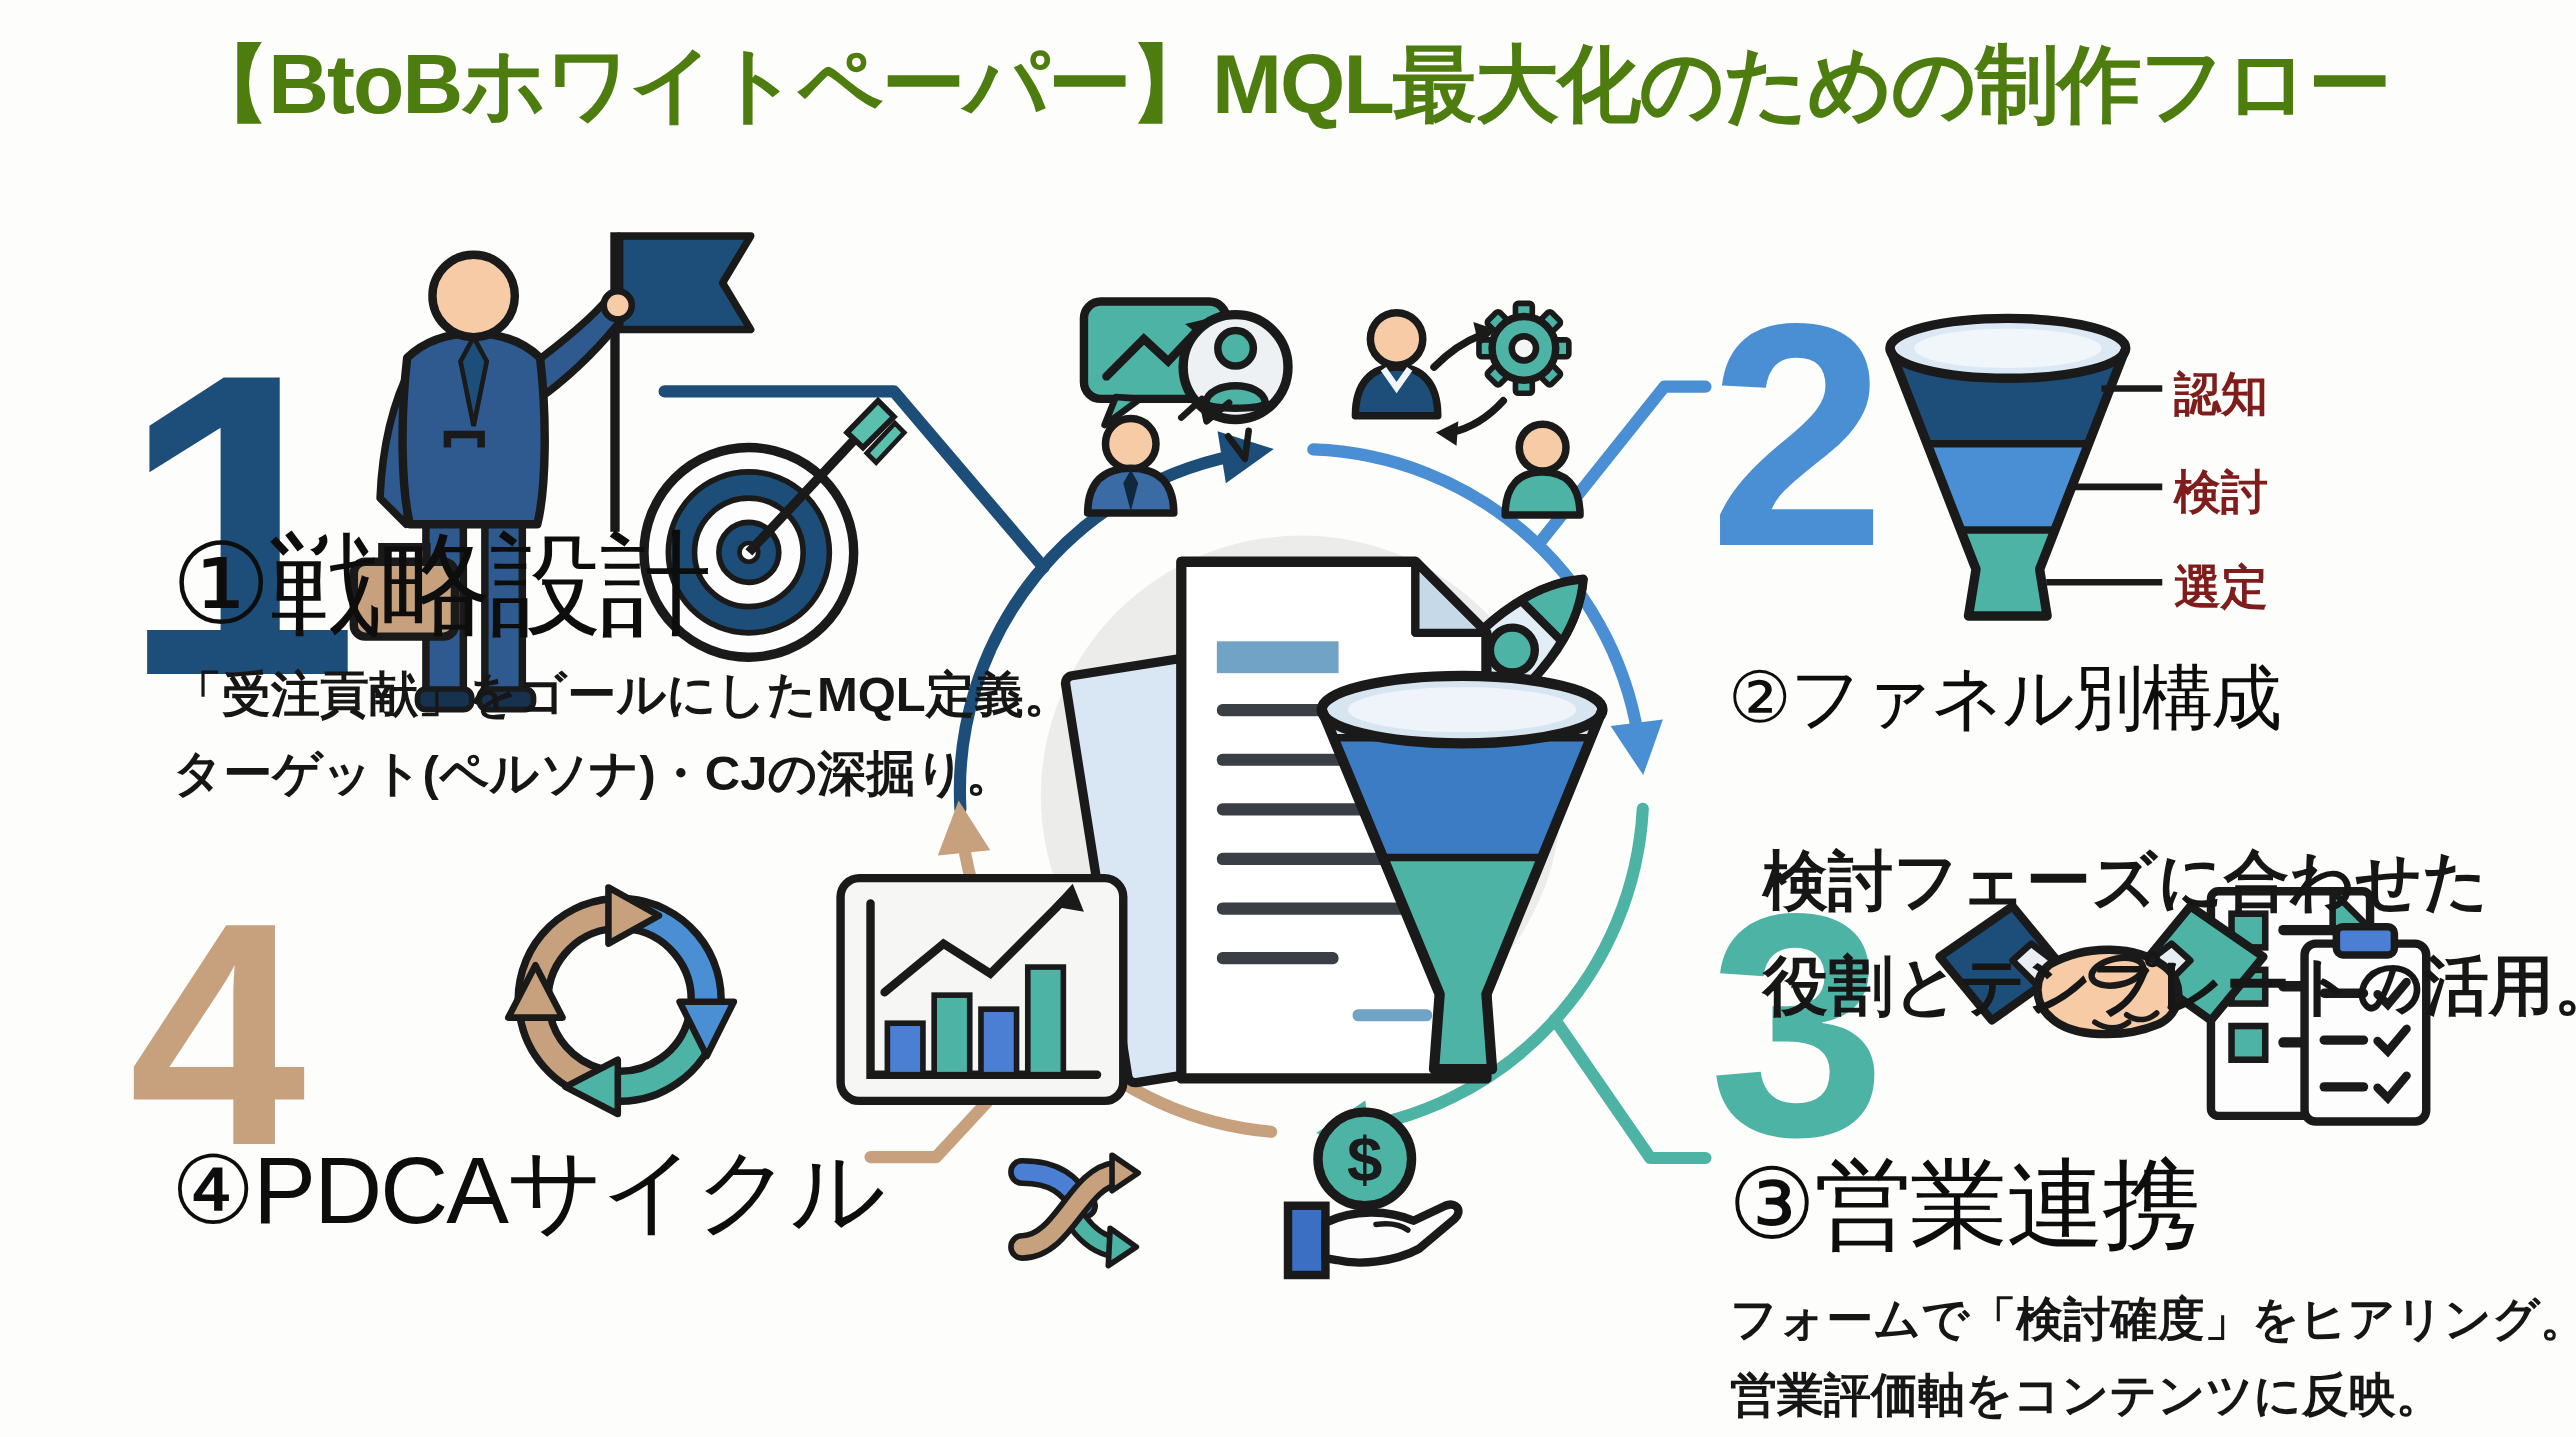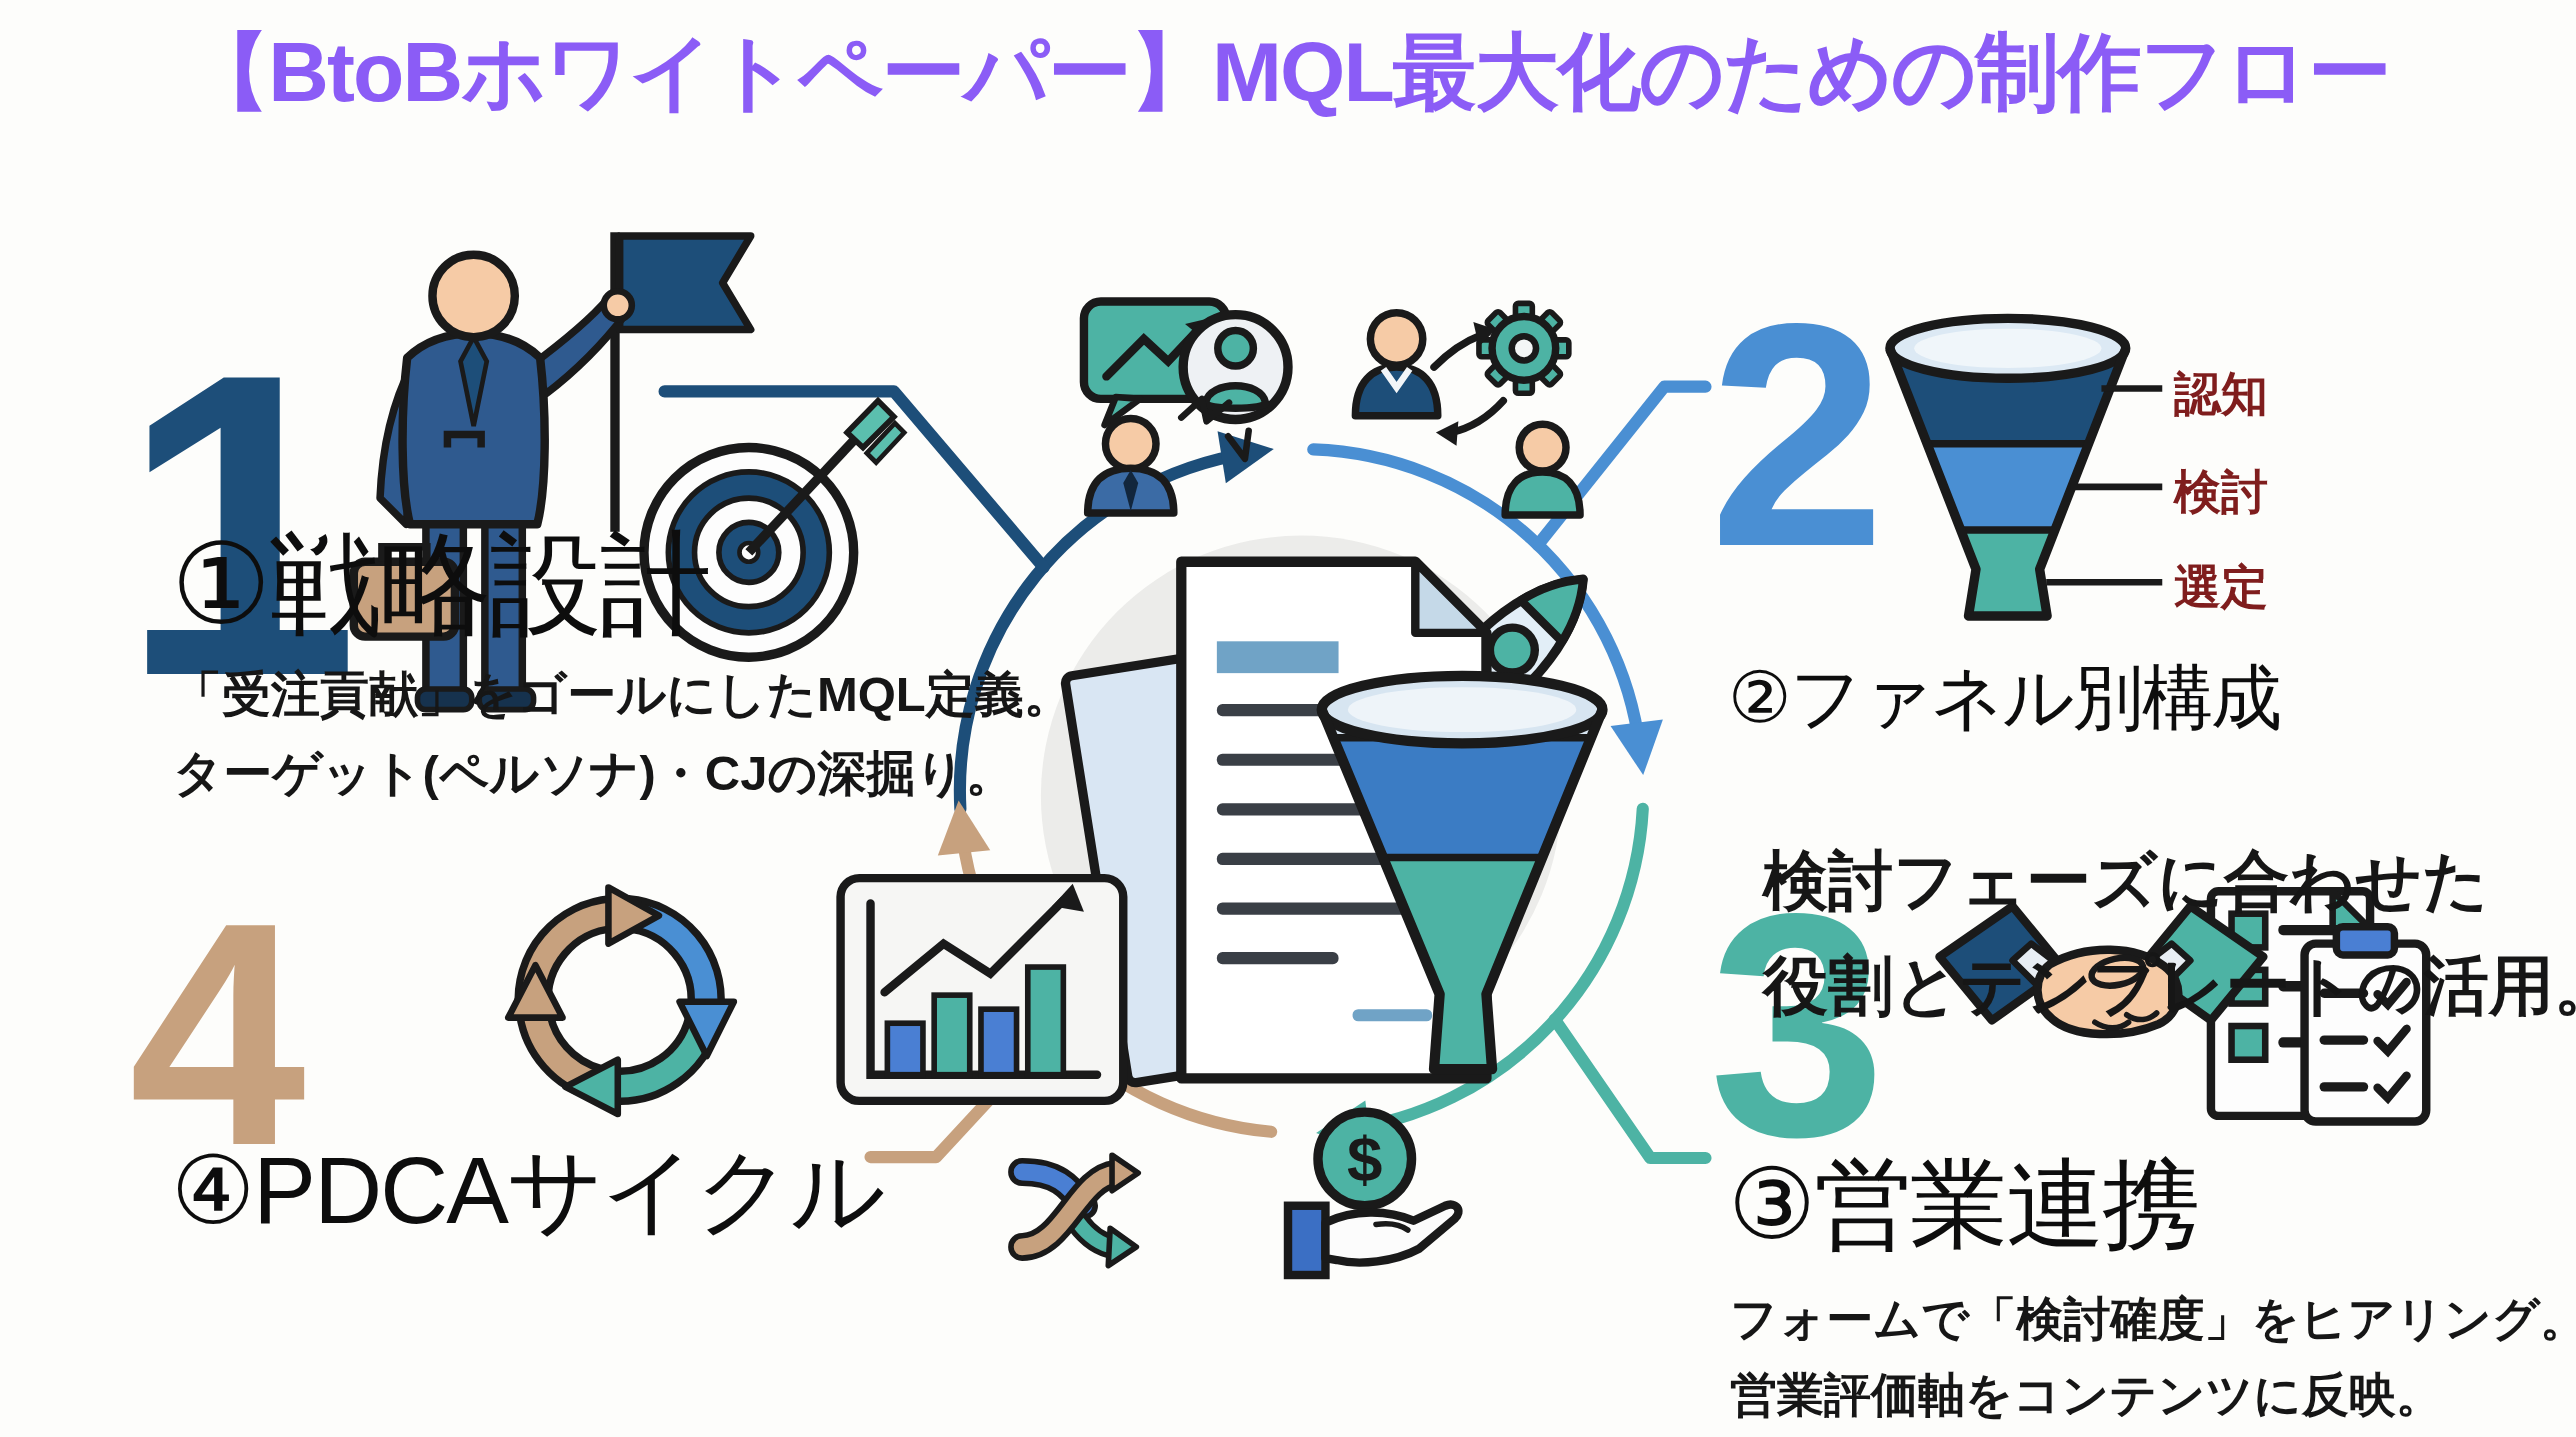--- a/index.html
+++ b/index.html
@@ -5,22 +5,22 @@
   html,body{margin:0;padding:0;background:#e8e8e8;}
   .canvas{
     position:relative;width:2576px;height:1438px;overflow:hidden;
     background:#fdfdfb;
     font-family:"Liberation Sans","DejaVu Sans",sans-serif;
     color:#111;
   }
   .abs{position:absolute;}
   svg.layer{position:absolute;inset:0;width:2576px;height:1438px;}
   .title{
-    left:0;right:0;top:16px;text-align:center;
-    font-size:84px;font-weight:900;letter-spacing:-1.9px;color:#8b5cf6;
+    left:0;right:0;top:28px;text-align:center;
+    font-size:84px;font-weight:900;letter-spacing:-1.9px;color:#4d7c0f;
     white-space:nowrap;
   }
   .num{font-weight:900;line-height:1;white-space:nowrap;}
   .n1{left:120px;top:309px;font-size:431px;color:#1d4e79;}
   .n2{left:1709px;top:276px;font-size:318px;color:#4a8fd3;}
   .n3{left:1709px;top:866px;font-size:318px;color:#4db3a4;}
   .n4{left:129px;top:875px;font-size:318px;color:#c7a17e;}
   .heading{font-weight:400;color:#0d0d0d;white-space:nowrap;letter-spacing:-1.9px;}
   .h1{left:171px;top:510px;font-size:112px;}
   .h2{left:1728px;top:651px;font-size:71px;}

